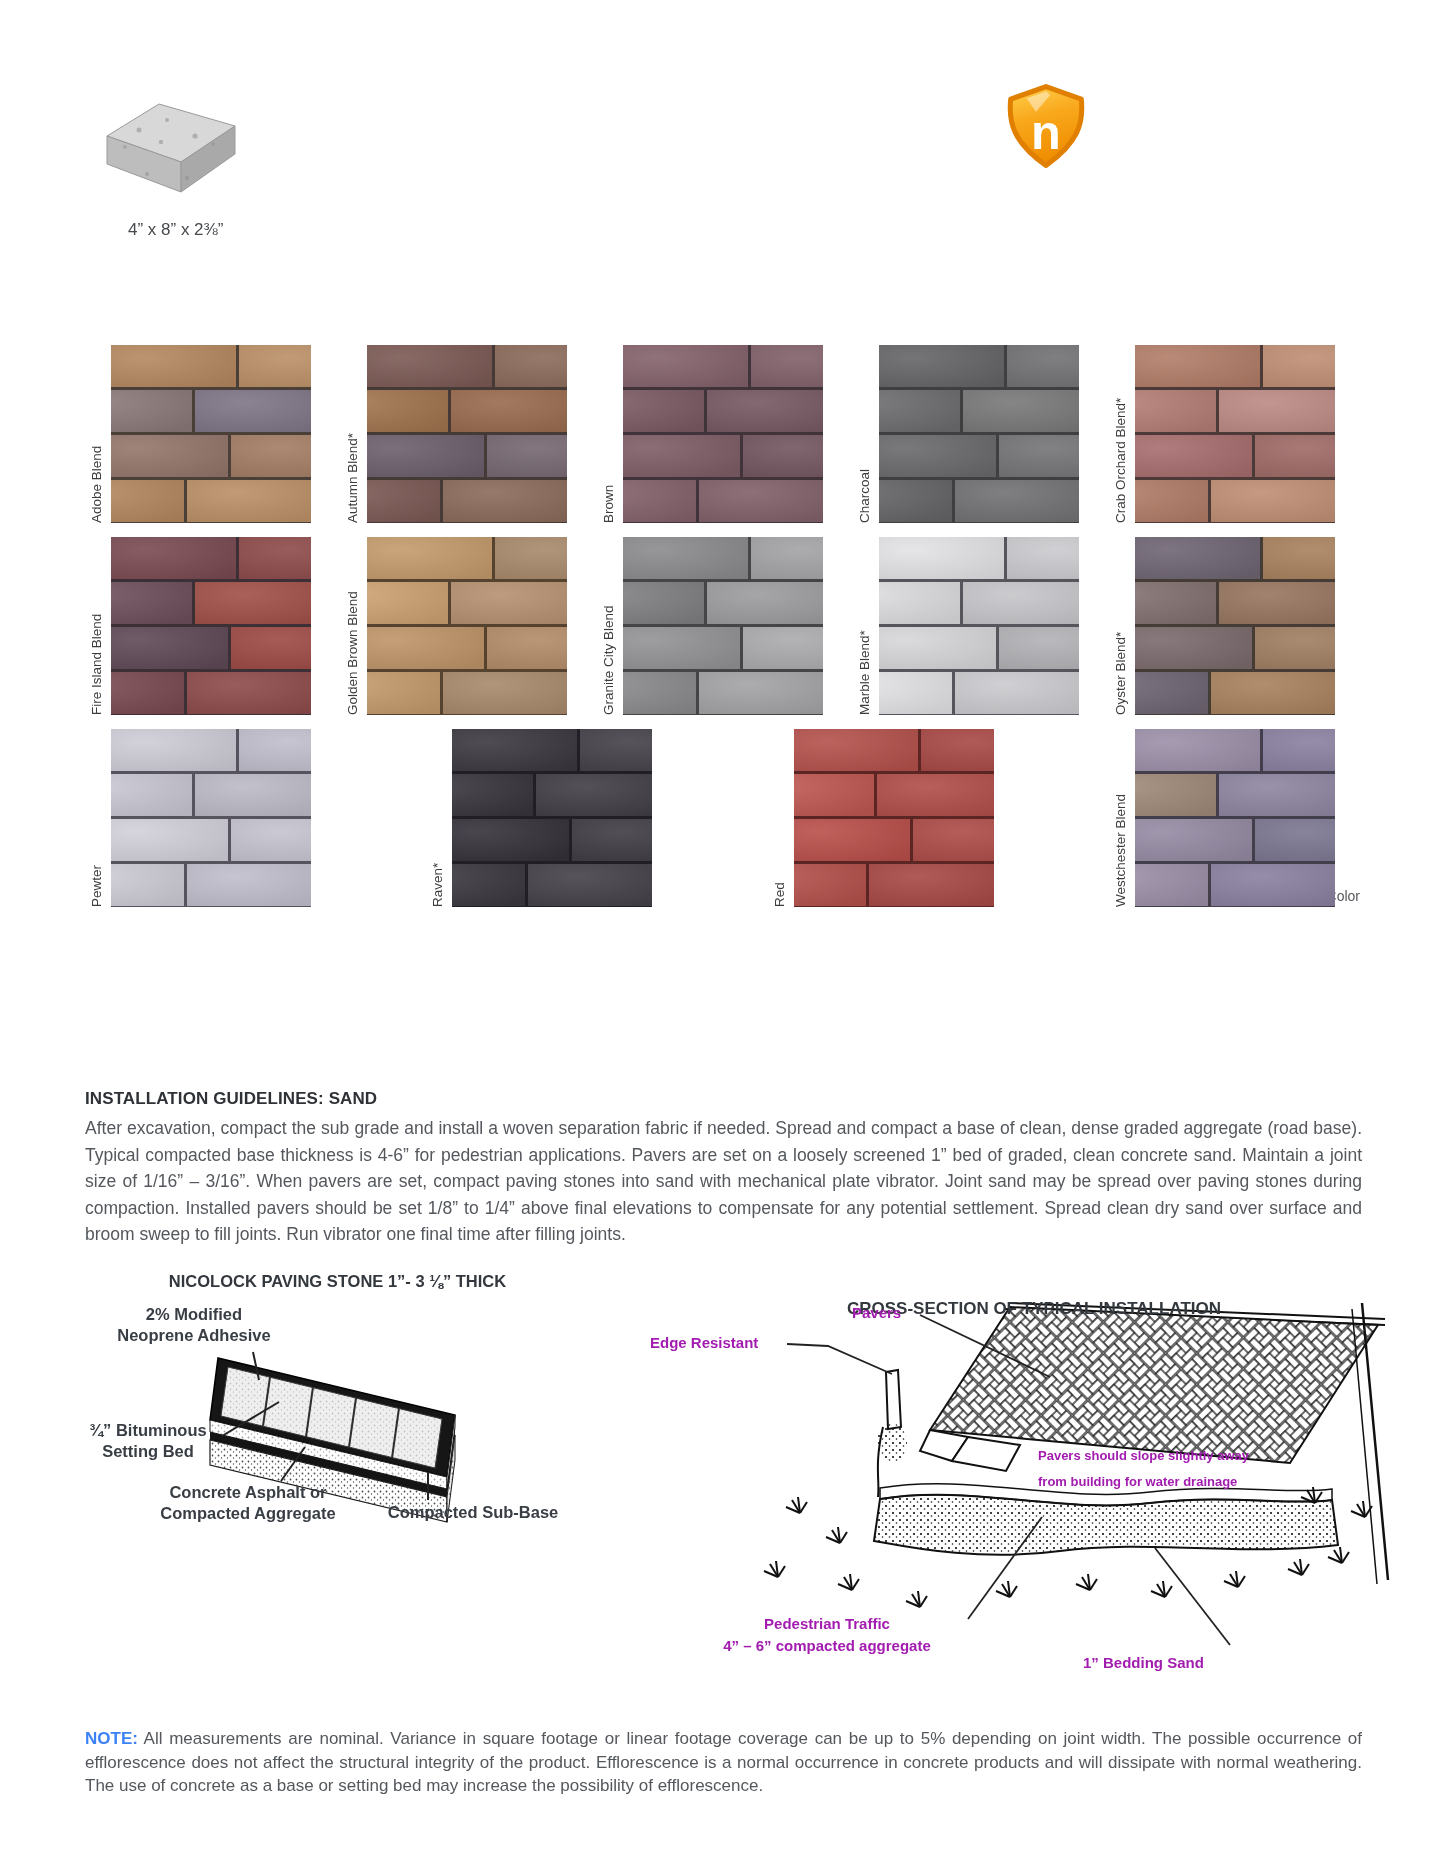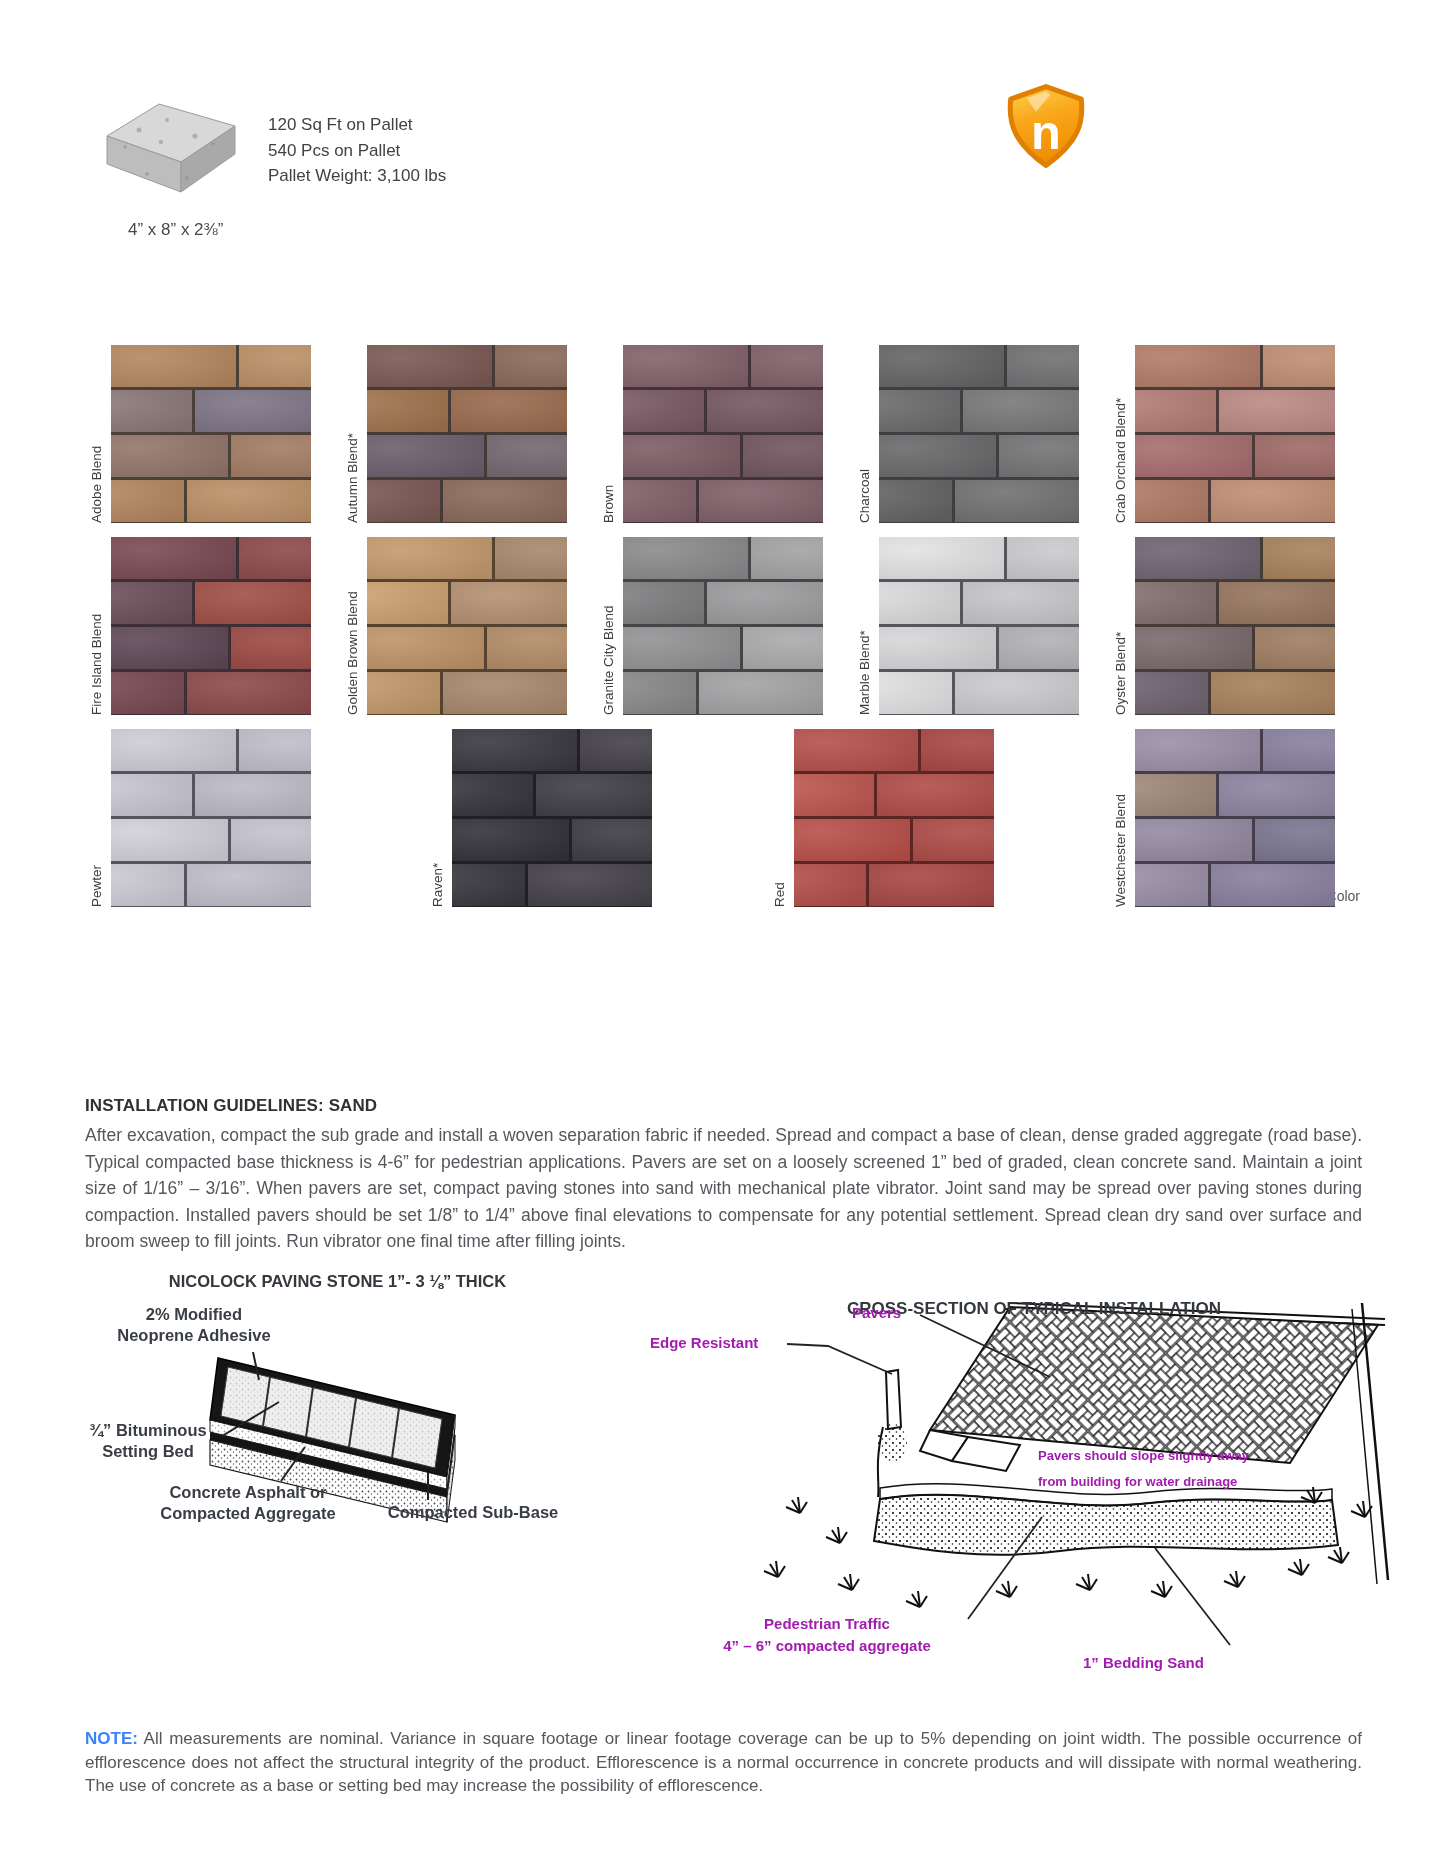--- a/index.html
+++ b/index.html
@@ -23,21 +23,21 @@
   .sw-label span{position:absolute;left:19px;bottom:0;transform-origin:0 100%;
       transform:rotate(-90deg);white-space:nowrap;font-size:13.5px;color:#3d3d3d;}
   .sw-img{position:relative;width:200px;height:178px;overflow:hidden;flex:0 0 200px;}
   .b-row{display:flex;gap:3px;height:42px;margin-bottom:3px;width:160%;}
   .brick{flex:0 0 44%;
       background-image:radial-gradient(ellipse at 35% 30%,rgba(255,255,255,.10),rgba(0,0,0,.10) 90%);}
   .premium{position:absolute;right:-25px;top:543px;font-size:14px;color:#55585c;}
 
   
   .guide{left:85px;top:1080px;width:1277px;}
-  .guide h3{margin:16px 0 6px 0;font-size:17px;color:#2e3237;letter-spacing:.1px;}
+  .guide h3{margin:9px 0 6px 0;font-size:17px;color:#2e3237;letter-spacing:.1px;}
   .guide p{margin:0;font-size:17.5px;line-height:26.5px;text-align:justify;color:#54585d;}
 
   
   .dleft{left:85px;top:1250px;width:500px;height:325px;}
   .dright{left:590px;top:1245px;width:810px;height:455px;}
   .dtitle{position:absolute;font-weight:bold;color:#33383e;text-align:center;}
   .dleft .dtitle{left:30px;top:22px;width:445px;font-size:16.5px;}
   .dright .dtitle{left:144px;top:18px;width:600px;font-size:17px;margin-top:36px;}
   .dlab{position:absolute;font-weight:bold;color:#393e45;white-space:pre-line;
         text-align:center;font-size:16.5px;line-height:21px;}
@@ -65,25 +65,20 @@
         <circle cx="72" cy="28" r="2"></circle>
         <circle cx="100" cy="44" r="2.6"></circle>
       <circle cx="52" cy="82" r="2"></circle>
         <circle cx="92" cy="86" r="2.2"></circle>
         <circle cx="118" cy="52" r="1.8"></circle>
       <circle cx="30" cy="55" r="1.8"></circle>
         <circle cx="66" cy="50" r="2.2"></circle>
     </g>
   </svg>
 
-  <div class="abs pallet-info" id="pallet-info">
-      <div>120 Sq Ft on Pallet</div>
-      <div>540 Pcs on Pallet</div>
-      <div>Pallet Weight: 3,100 lbs</div>
-    </div>
 
   <div class="abs dims">4” x 8” x 2⅜”</div>
 
   <div class="abs logo">
     <svg width="88" height="84" viewBox="0 0 104 100">
       <defs>
         <linearGradient id="lg" x1="0" y1="0" x2="0.25" y2="1">
           <stop offset="0" stop-color="#ffd24f"></stop>
             <stop offset="0.45" stop-color="#f9a81c"></stop>
             <stop offset="1" stop-color="#ef8d00"></stop>

